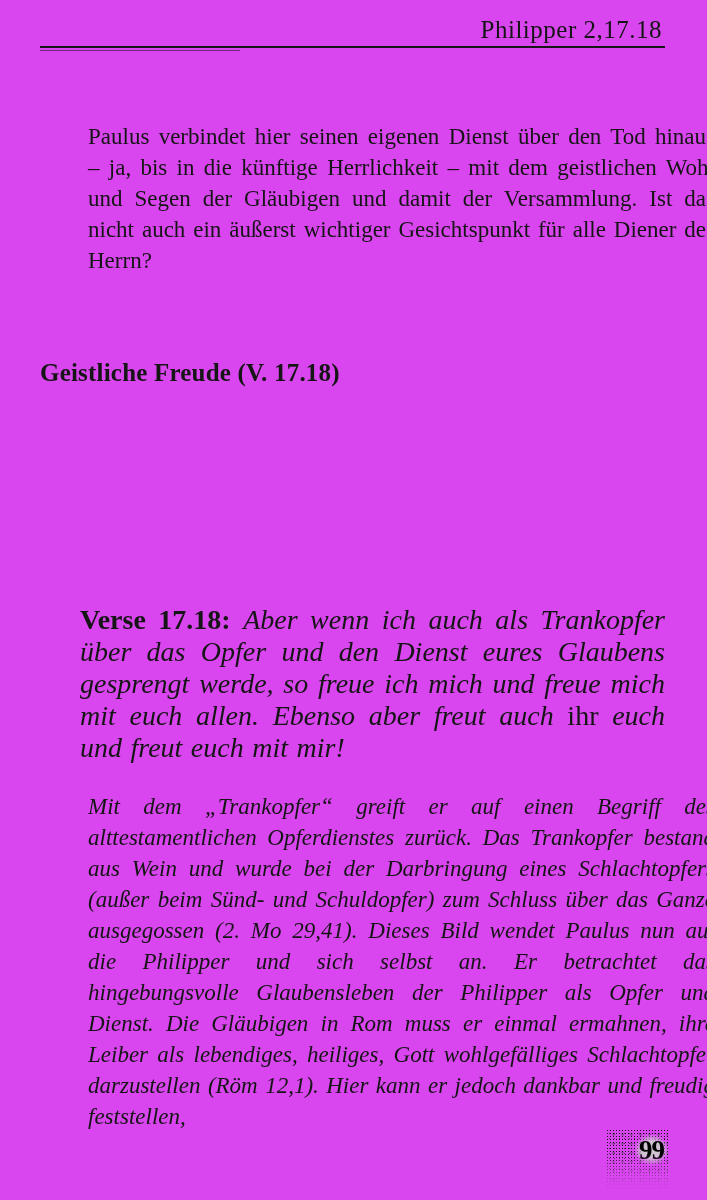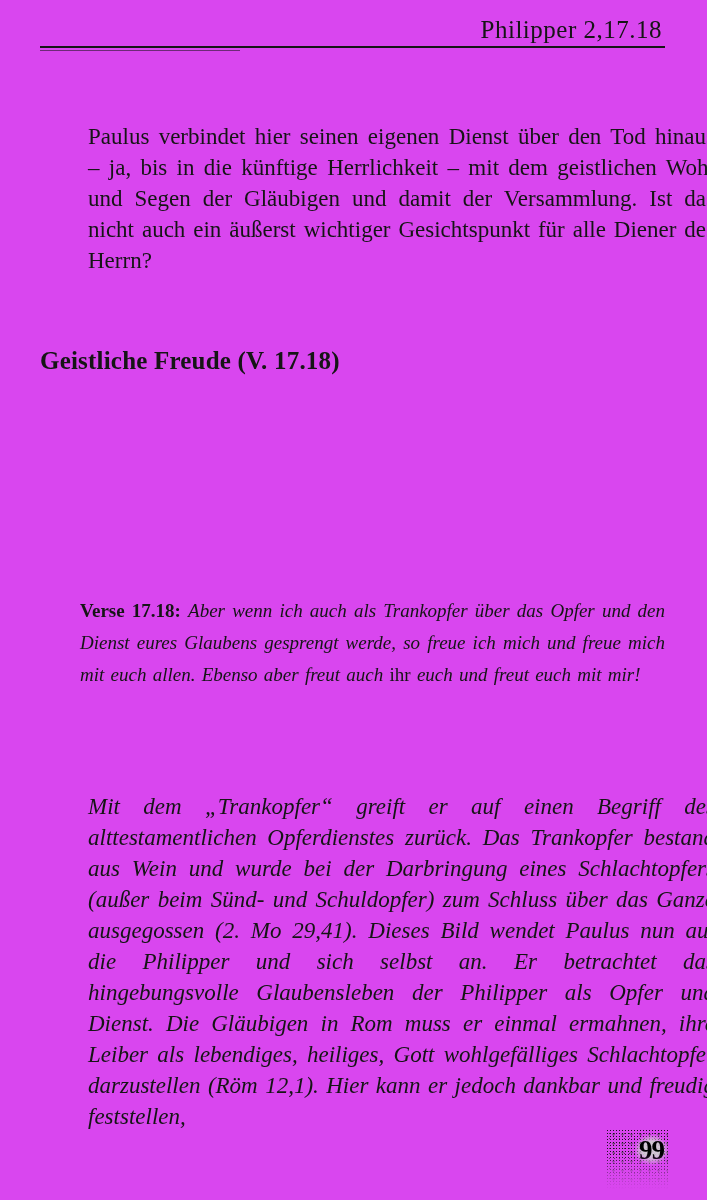--- a/index.html
+++ b/index.html
@@ -48,33 +48,33 @@
     line-height: 31px;
     text-align: justify;
     hyphens: auto;
     -webkit-hyphens: auto;
     word-spacing: 1.5px;
     margin-left: 48px;
   }
   .par-1 { top: 98px; }
   .section-heading {
     position: absolute;
-    top: 326px;
+    top: 338px;
     left: 40px;
     font-size: 25px;
     font-weight: bold;
     letter-spacing: 0.2px;
   }
   .par-2 { top: 386px; }
   .verse-block {
     position: absolute;
     top: 576px;
     left: 80px;
     width: 585px;
-    font-size: 19px;
+    font-size: 28px;
     line-height: 32px;
     text-align: justify;
     hyphens: auto;
     -webkit-hyphens: auto;
     word-spacing: 1.5px;
   }
   .verse-label {
     font-weight: bold;
     font-style: normal;
   }

